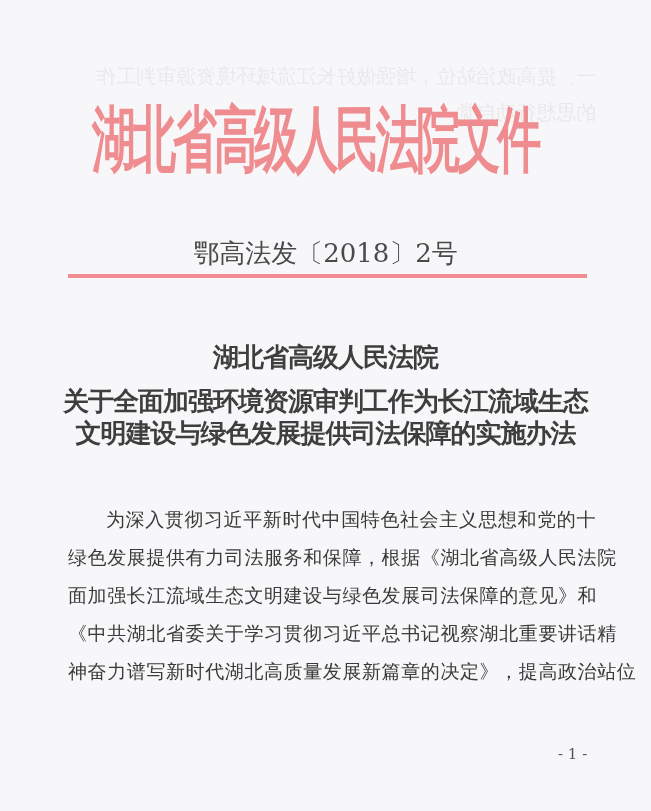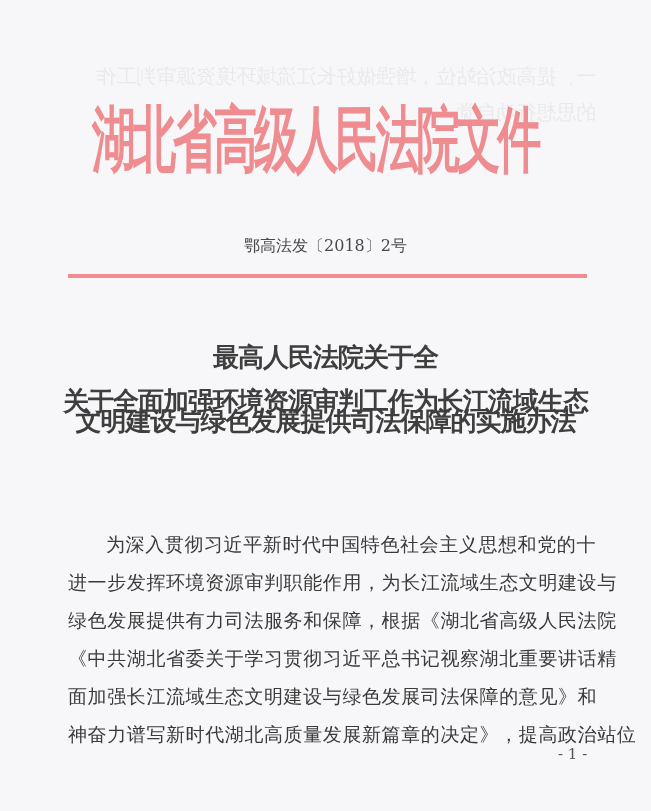--- a/index.html
+++ b/index.html
@@ -25,66 +25,65 @@
       font-weight: bold;
       font-size: 56px;
       line-height: 88px;
       letter-spacing: -4px;
       white-space: nowrap;
       transform: scaleX(0.78) scaleY(1.28);
       transform-origin: left center;
     }
     .docnum {
       position: absolute; top: 236px; left: 0; right: 0; text-align: center;
-      font-size: 16px; color: #4a4a4a;
+      font-size: 26px; color: #4a4a4a;
       font-family: "DejaVu Serif", serif;
     }
     .redline {
       position: absolute; left: 68px; top: 274px; width: 519px; height: 4px;
       background: #f18d92;
     }
     .title {
       position: absolute; left: 0; right: 0; text-align: center;
       font-family: "DejaVu Sans", sans-serif; font-weight: bold;
       color: #3e3e3e; font-size: 26px; letter-spacing: -1px;
     }
     .t1 { top: 340px; }
     .t2 { top: 384px; }
-    .t3 { top: 404px; }
+    .t3 { top: 416px; }
     .para {
       position: absolute; left: 68px; width: 520px;
       font-family: "DejaVu Sans", sans-serif;
-      font-size: 19px; color: #3a3a3a; line-height: 38px; margin-top: 25px;
+      font-size: 19px; color: #3a3a3a; line-height: 38px;
     }
     .line { white-space: nowrap; letter-spacing: 0.6px; }
     .pnum {
       position: absolute; left: 558px; top: 745px;
       font-size: 15px; color: #555;
       font-family: "DejaVu Serif", serif;
     }
   </style>
 </head>
 <body>
 
 <div class="page">
   <div class="ghost" style="top:58px">一、提高政治站位，增强做好长江流域环境资源审判工作</div>
   <div class="ghost" style="top:94px">的思想行动自觉</div>
 
   <div class="masthead">湖北省高级人民法院文件</div>
 
   <div class="docnum">鄂高法发〔2018〕2号</div>
   <div class="redline"></div>
 
-  <div class="title t1">最高人民法院关于全</div>
+  <div class="title t1">湖北省高级人民法院</div>
   <div class="title t2">关于全面加强环境资源审判工作为长江流域生态</div>
   <div class="title t3">文明建设与绿色发展提供司法保障的实施办法</div>
 
   <div class="para" style="top:500px">
     <div class="line" style="padding-left:38px">为深入贯彻习近平新时代中国特色社会主义思想和党的十</div>
-    <div class="line">进一步发挥环境资源审判职能作用，为长江流域生态文明建设与</div>
     <div class="line">绿色发展提供有力司法服务和保障，根据《湖北省高级人民法院</div>
+    <div class="line">面加强长江流域生态文明建设与绿色发展司法保障的意见》和</div>
     <div class="line">《中共湖北省委关于学习贯彻习近平总书记视察湖北重要讲话精</div>
-    <div class="line">面加强长江流域生态文明建设与绿色发展司法保障的意见》和</div>
     <div class="line">神奋力谱写新时代湖北高质量发展新篇章的决定》，提高政治站位</div>
   </div>
 
   <div class="pnum">- 1 -</div>
 </div>
 
 </body></html>

